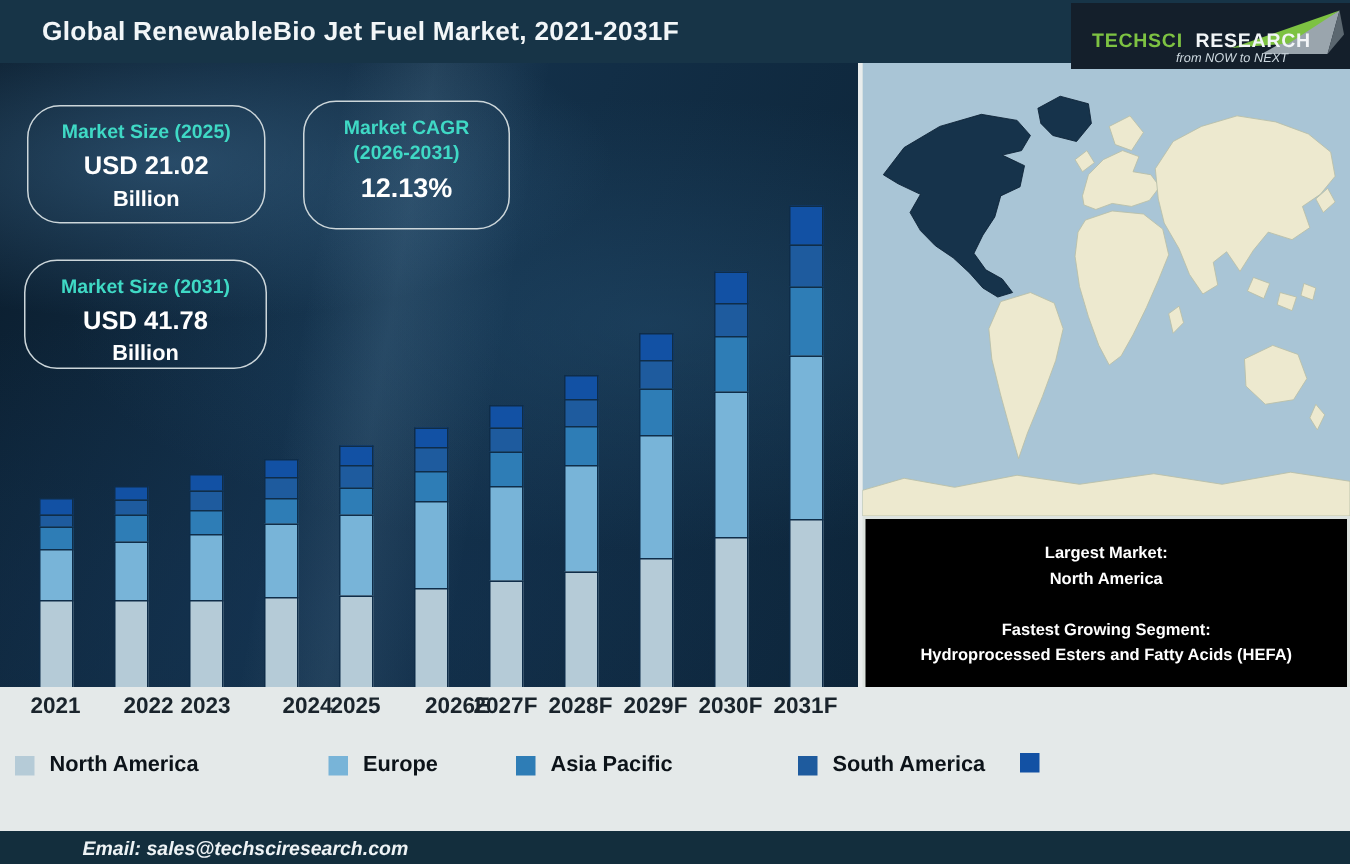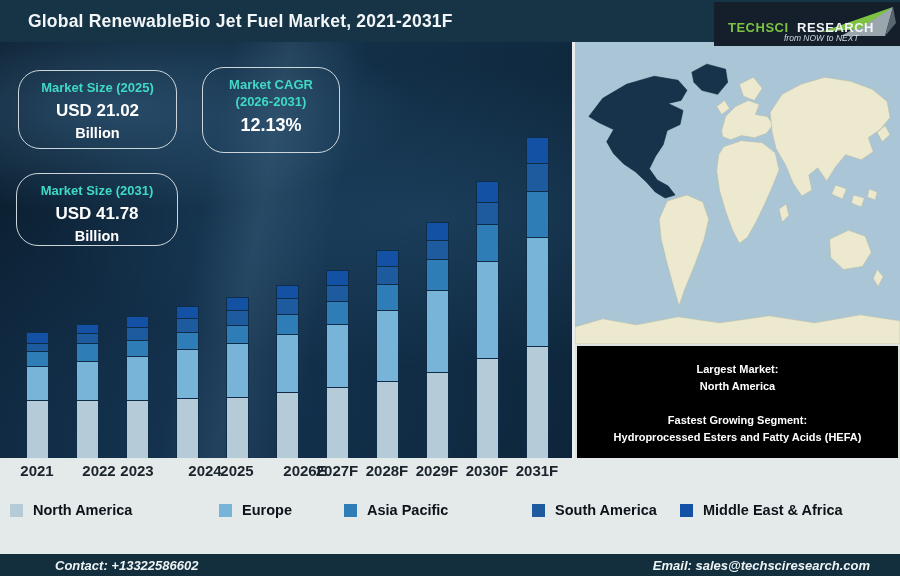--- a/index.html
+++ b/index.html
@@ -256,23 +256,21 @@
         <div class="legend-item" style="left: 344px;">
           <span class="swatch" style="background: rgb(46, 125, 182);"></span>
           <span>Asia Pacific</span>
         </div>
         <div class="legend-item" style="left: 504px; margin-left: 28px;">
           <span class="swatch" style="background: rgb(30, 91, 158);"></span>
           <span>South America</span>
         </div>
         <div class="legend-item" style="left: 680px;">
           <span class="swatch" style="background: rgb(18, 81, 164);"></span>
-          <span>Middle East &amp; Africa</span>
         </div>
       </div>
   </div>
 
   <div class="footer">
-    <div>Contact: +13322586602</div>
     <div>Email: sales@techsciresearch.com</div>
   </div>
 
 </div>
 
 </body></html>

